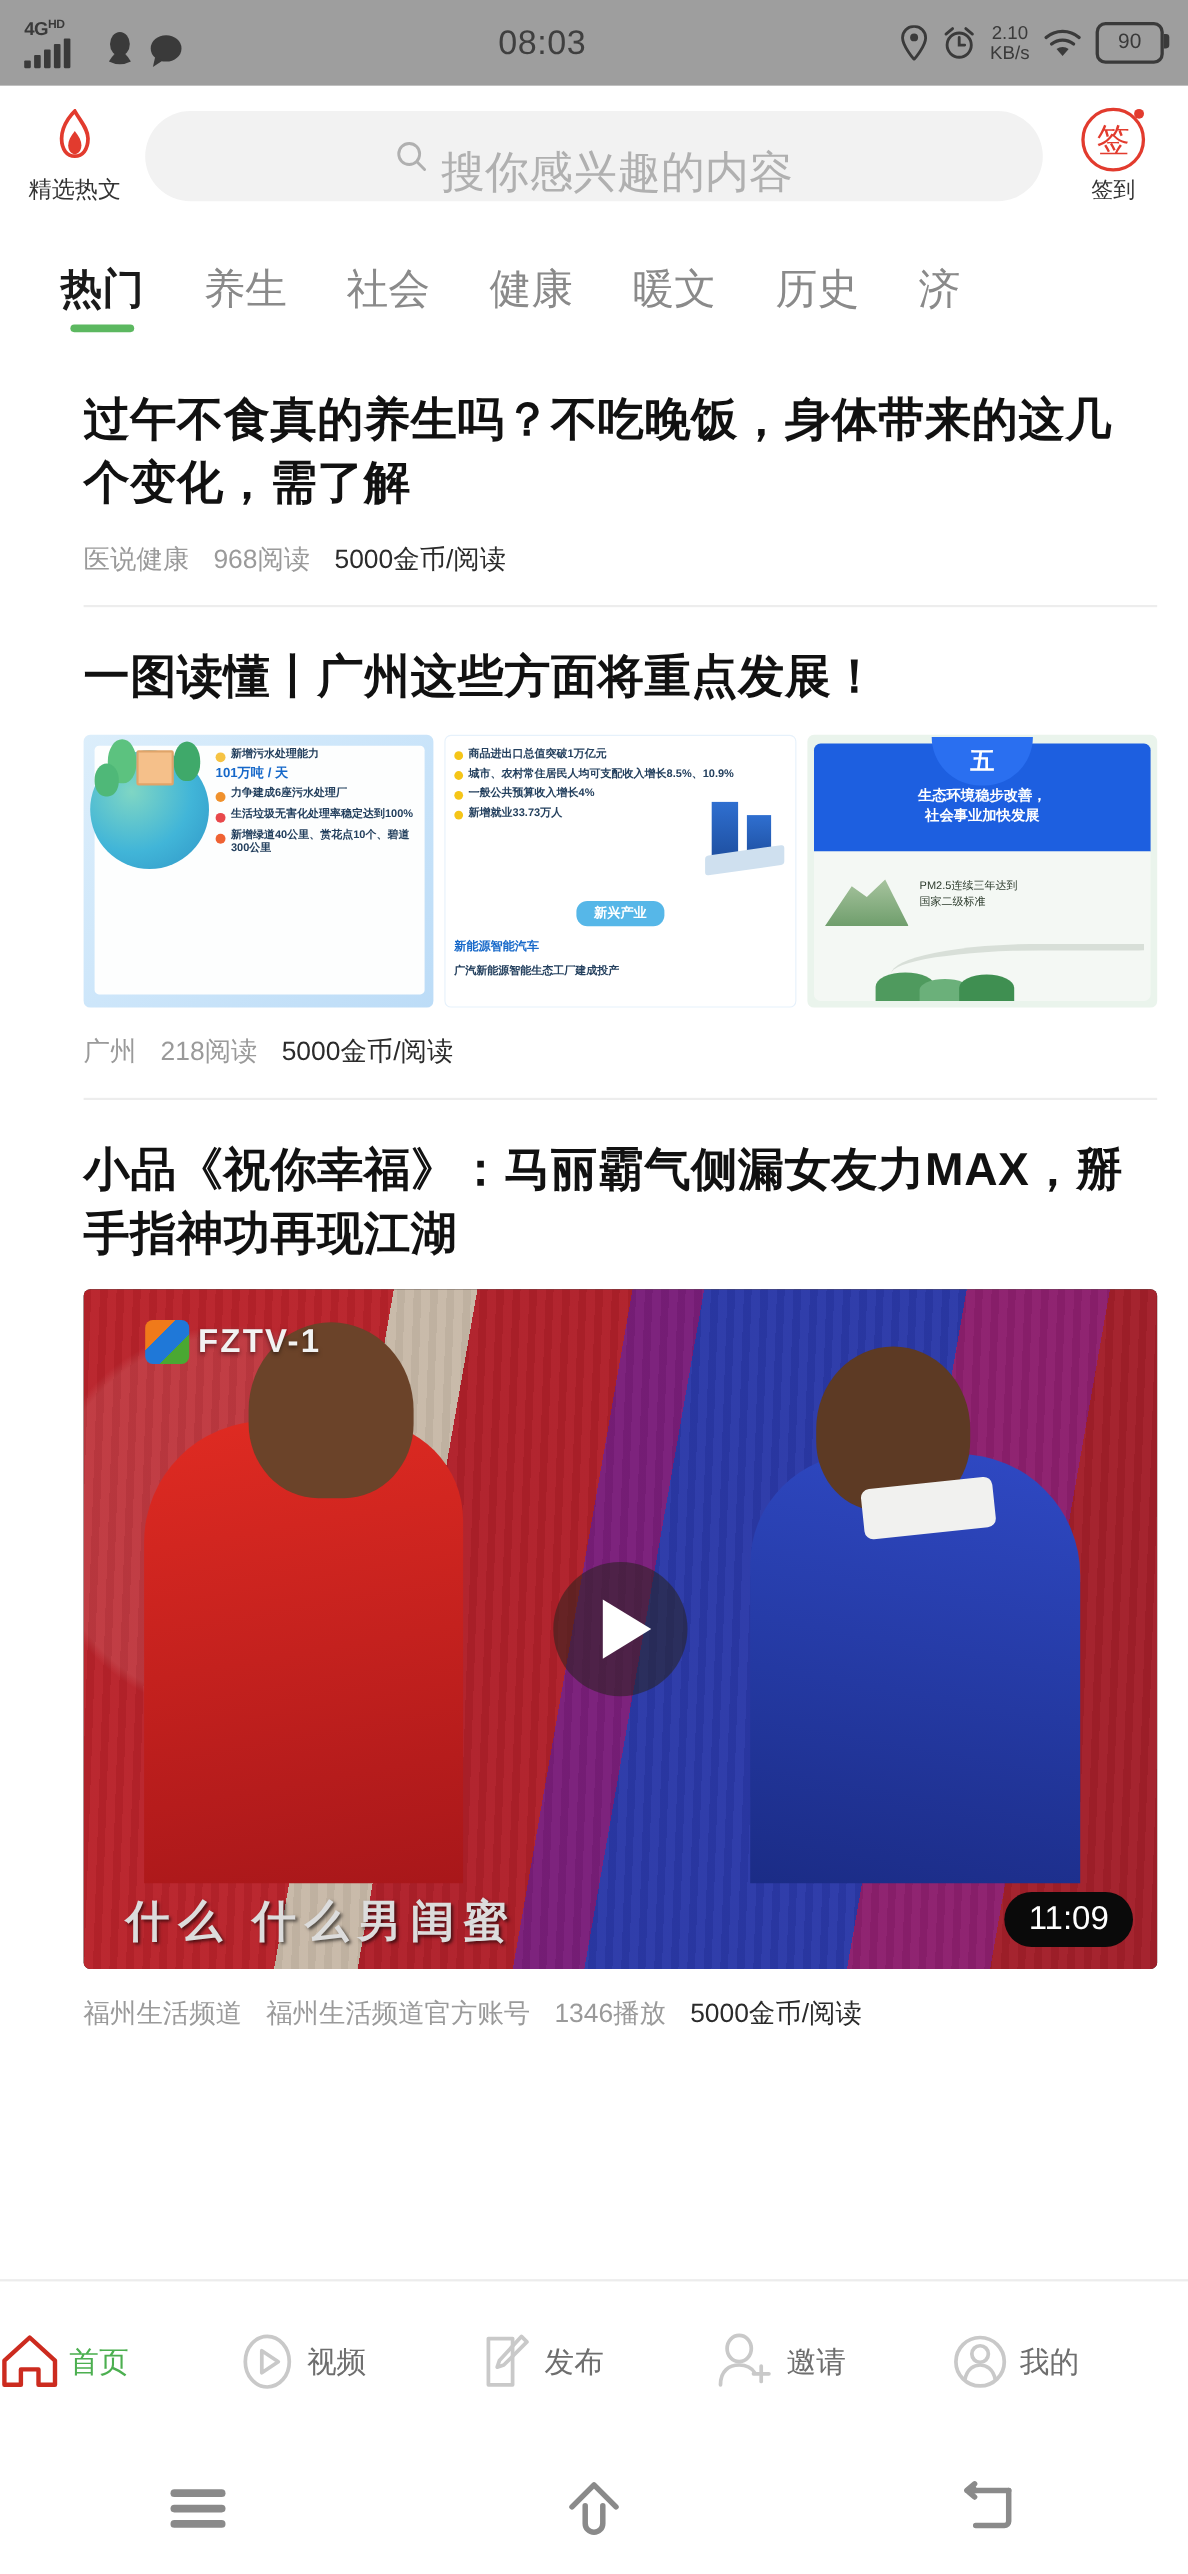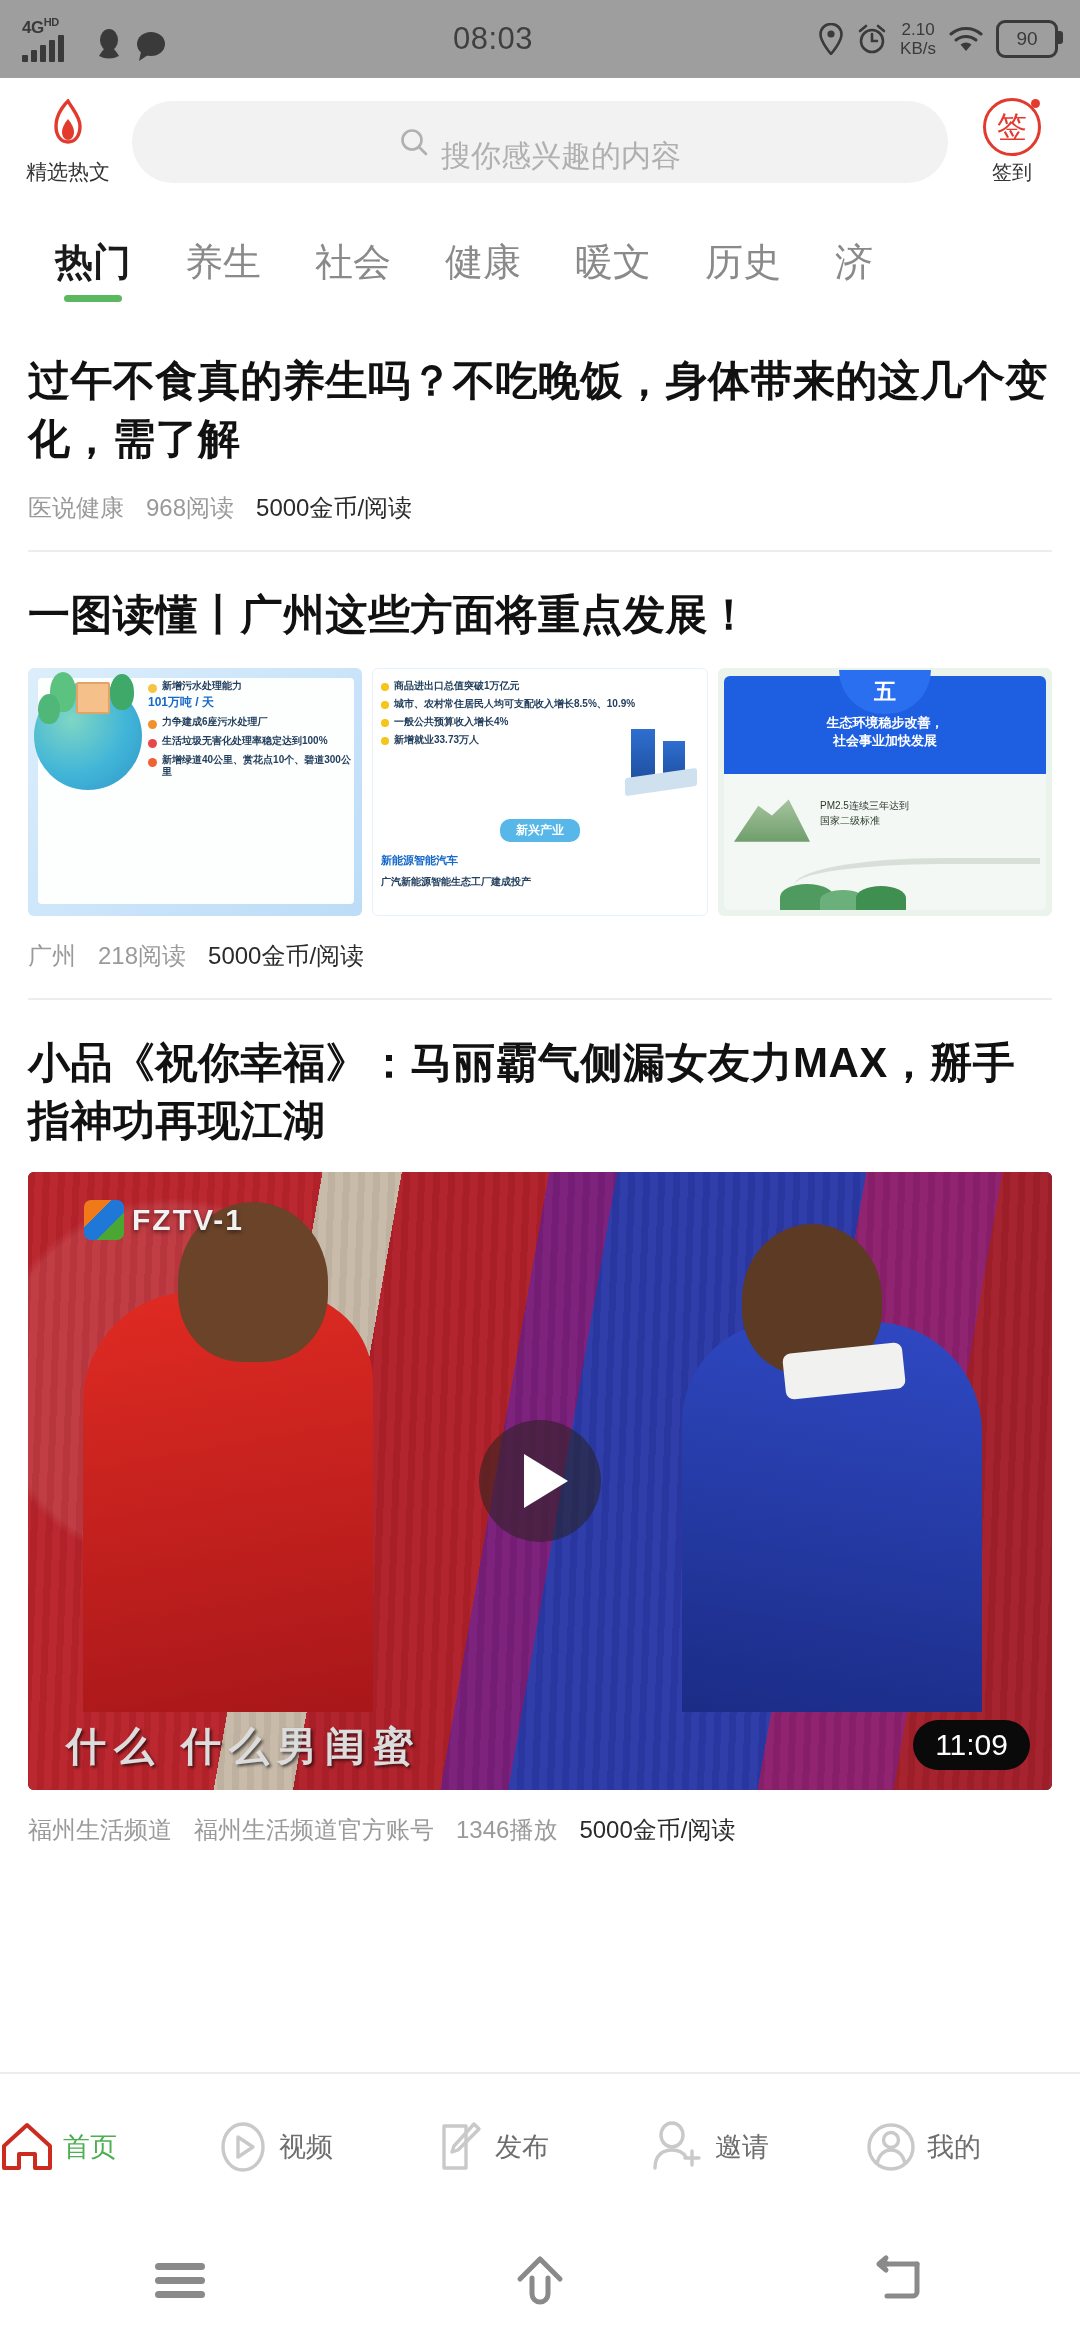--- a/index.html
+++ b/index.html
@@ -41,21 +41,21 @@
   .appheader {
     height:128px; background:#fff; display:flex; align-items:center;
     padding:0 22px; gap:18px; flex:0 0 auto;
   }
   .hot-entry { width:92px; display:flex; flex-direction:column; align-items:center; gap:3px; }
   .hot-entry .lbl { font-size:21px; color:#333; white-space:nowrap; }
   .searchbar {
     flex:1; height:82px; background:#f2f2f2; border-radius:41px;
     display:flex; align-items:center; justify-content:center; gap:12px;
   }
-  .searchbar .ph { font-size:30px; color:#b0b0b0;margin-top:28px; }
+  .searchbar .ph { font-size:40px; color:#b0b0b0;margin-top:28px; }
   .sign-entry { width:92px; display:flex; flex-direction:column; align-items:center; gap:3px; }
   .sign-circle {
     width:58px; height:58px; border:3px solid #e23b2e; border-radius:50%;
     display:flex; align-items:center; justify-content:center;
     color:#e23b2e; font-size:30px; position:relative;
   }
   .sign-circle:after{ content:""; position:absolute; right:-2px; top:-2px; width:9px; height:9px;
     background:#e23b2e; border-radius:50%; }
   .sign-entry .lbl { font-size:20px; color:#333; }
 
@@ -66,21 +66,21 @@
   }
   .tab { position:relative; padding:0 27px; display:flex; flex-direction:column;
          align-items:center; justify-content:center; height:100%; flex:0 0 auto; }
   .tab .t { font-size:38px; color:#8a8a8a; white-space:nowrap; }
   .tab.active .t { color:#1a1a1a; font-weight:bold; }
   .tab .ul { position:absolute; bottom:16px; width:58px; height:7px; border-radius:4px;
              background:transparent; }
   .tab.active .ul { background:#5cb860; }
 
   
-  .feed { flex:1; overflow:hidden; background:#fff; }
+  .feed { flex:1; overflow:hidden; background:#fff;padding-left:48px; }
   .card { padding:34px 28px 0 28px; }
   .card .title {
     font-size:42px; line-height:1.38; color:#111; font-weight:bold;
     letter-spacing:.5px;
   }
   .meta { display:flex; align-items:center; gap:22px; padding:24px 0 26px 0; }
   .meta .m { font-size:24px; color:#9a9a9a; white-space:nowrap; }
   .meta .m.coin { color:#2b2b2b; }
   .divider { height:2px; background:#ededed; margin:0 28px; }
 

